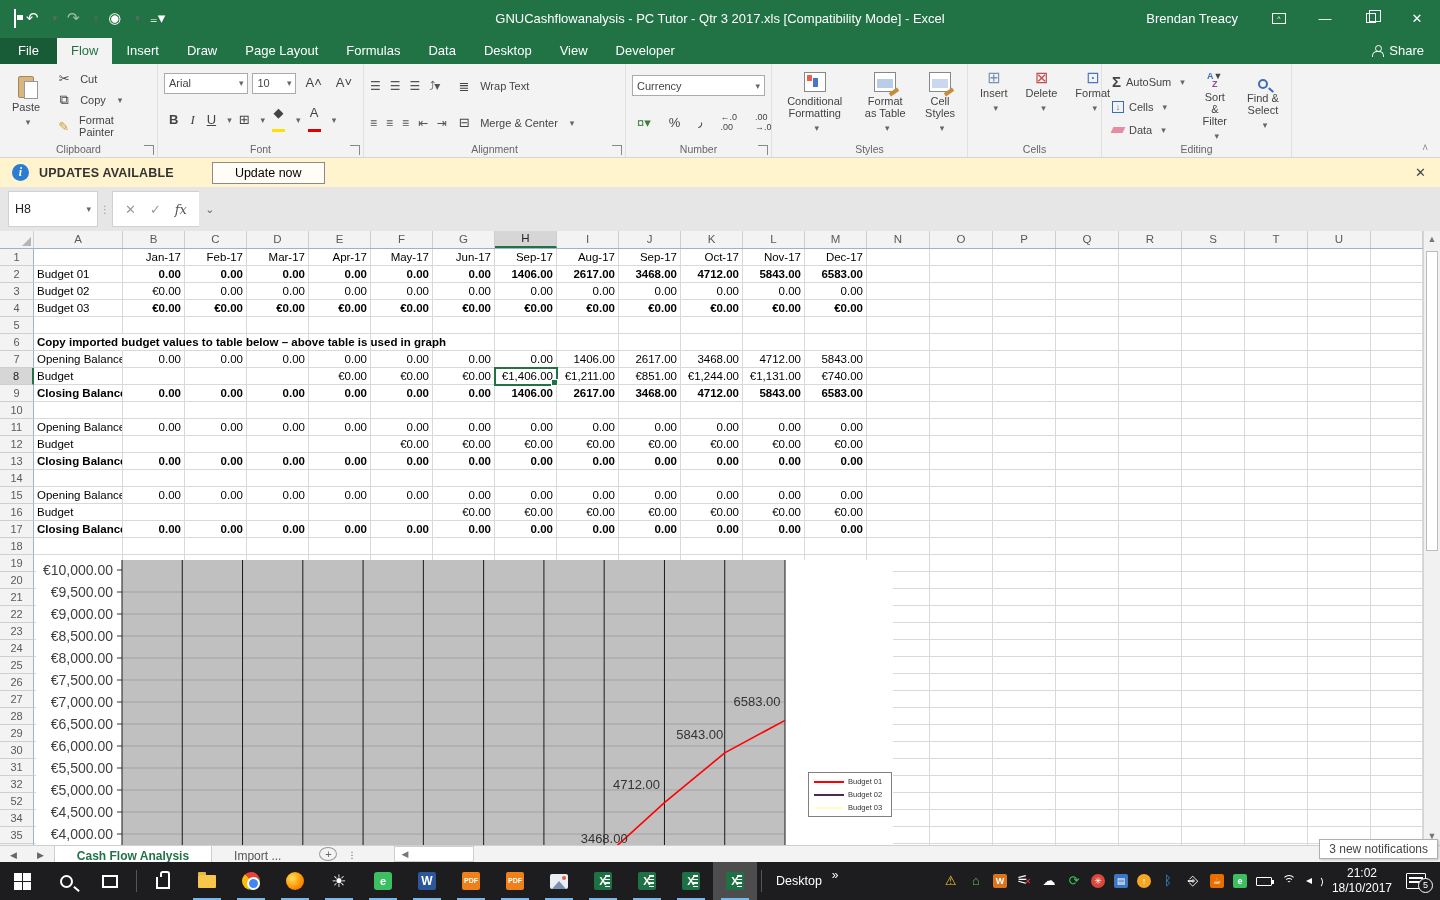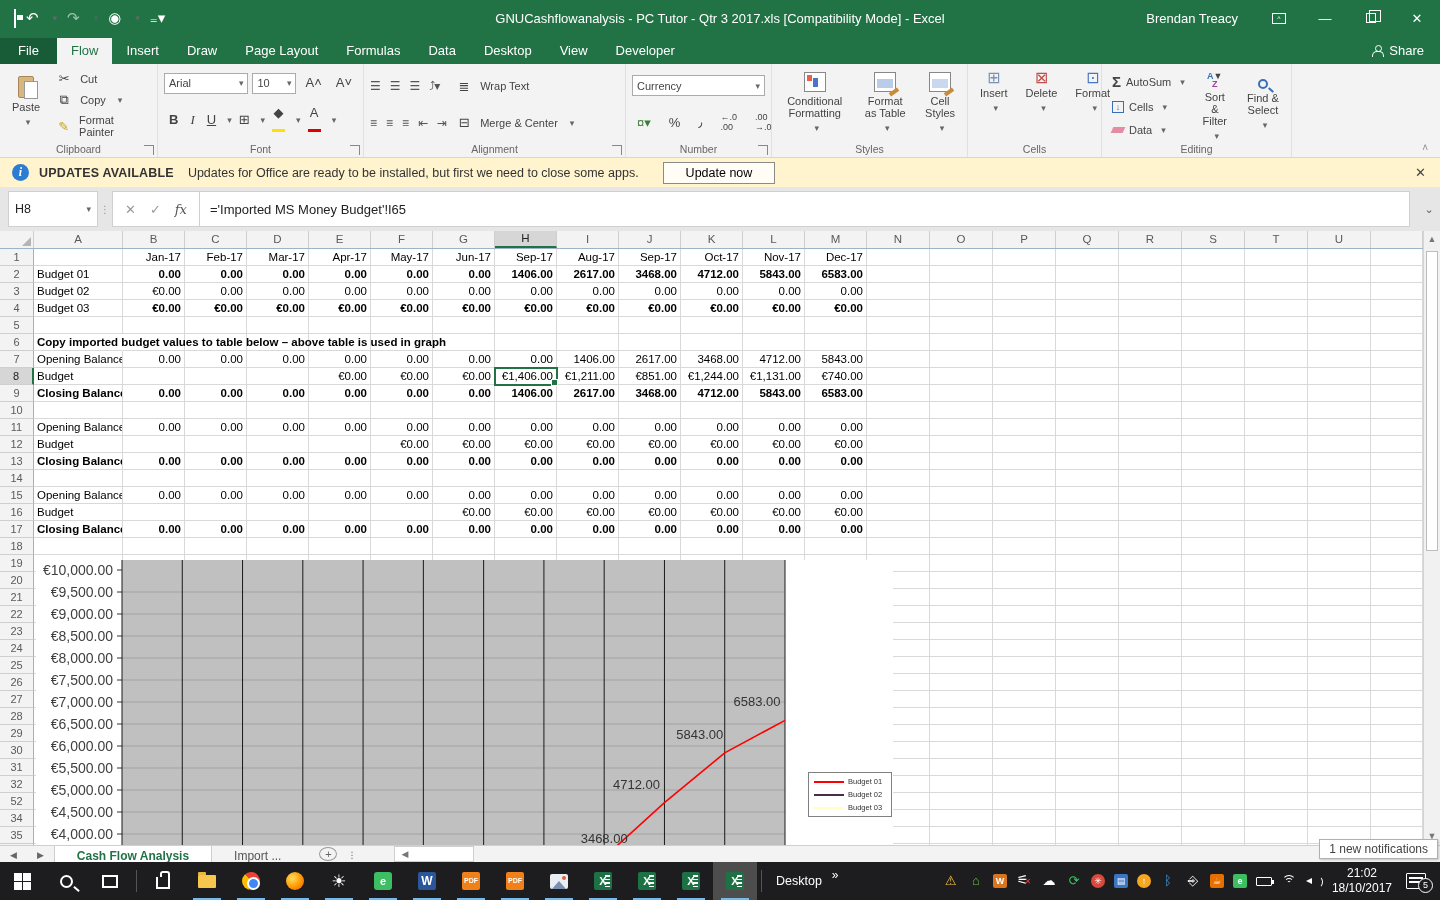--- a/index.html
+++ b/index.html
@@ -406,37 +406,35 @@
       <div class="gtitle">Editing</div>
     </div>
     <div style="flex:1; position:relative;">
         <span style="position:absolute; right:12px; bottom:4px; color:#888; font-size:10px;">˄</span>
       </div>
   </div>
 
   <div class="updatebar">
     <span class="info-ico">i</span>
     <span class="upd-label">UPDATES AVAILABLE</span>
-    <span>Updates for Office are ready to be installed, but first we need to close some apps.</span>
     <button class="upd-btn">Update now</button>
     <span class="upd-close">✕</span>
   </div>
 
   <div class="formulabar">
     <div class="namebox">
         <span>H8</span>
         <span class="car">▾</span>
       </div>
     <div class="fsep">⋮</div>
     <div class="fbicons">
       <span>✕</span>
       <span>✓</span>
       <span class="fx">fx</span>
     </div>
-    <div class="formula-input">='Imported MS Money Budget'!I65</div>
     <div class="fb-exp">⌄</div>
   </div>
 
   <div class="sheet">
     <div class="colheads" id="col-headers">
       <div class="corner"></div>
     <div class="col-h" style="width: 89px;">A</div>
         <div class="col-h" style="width: 62px;">B</div>
         <div class="col-h" style="width: 62px;">C</div>
         <div class="col-h" style="width: 62px;">D</div>
@@ -1452,21 +1450,21 @@
   <div class="tabstrip">
     <span class="tnav">◀</span>
     <span class="tnav">▶</span>
     <span class="stab active">Cash Flow Analysis</span>
     <span class="stab">Import ...</span>
     <span class="addsheet">+</span>
     <span class="tnav">⋮</span>
     <span class="hscroll-stub">◀</span>
   </div>
 
-  <div class="tooltip">1 new notifications</div>
+  <div class="tooltip">3 new notifications</div>
 
   <div class="taskbar">
     <div class="tb-ico">
         <span class="startico">
           <div></div>
           <div></div>
           <div></div>
           <div></div>
         </span>
       </div>

